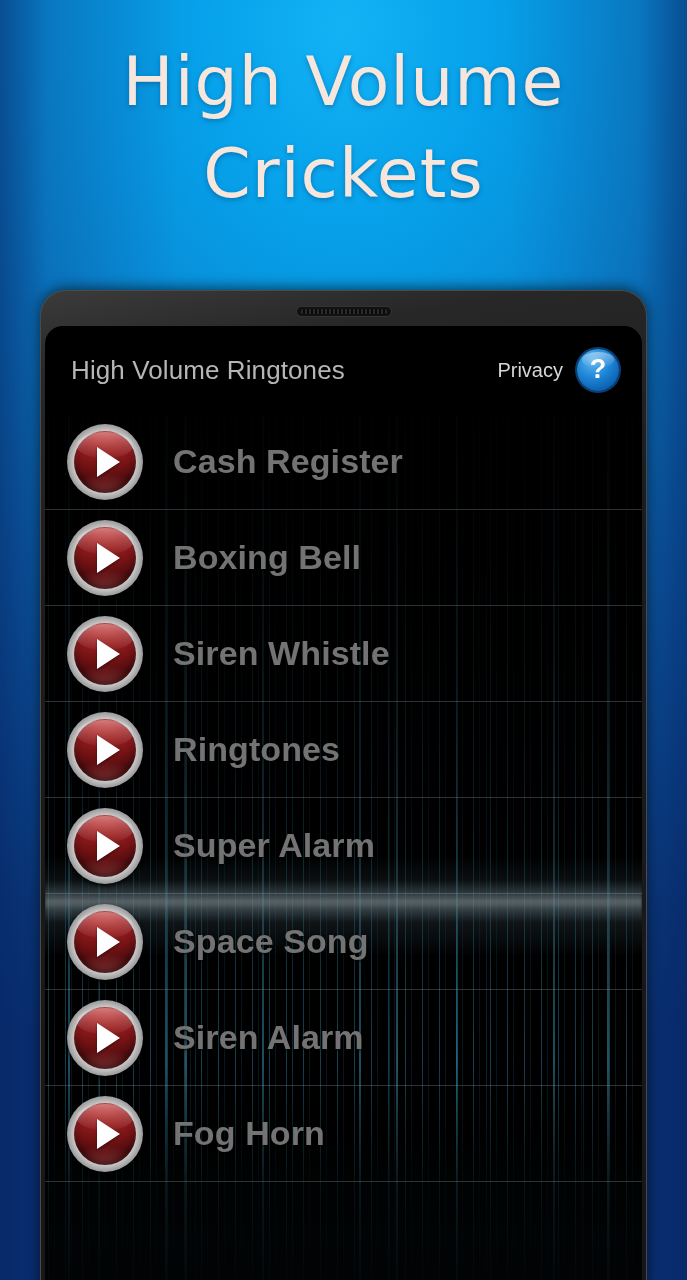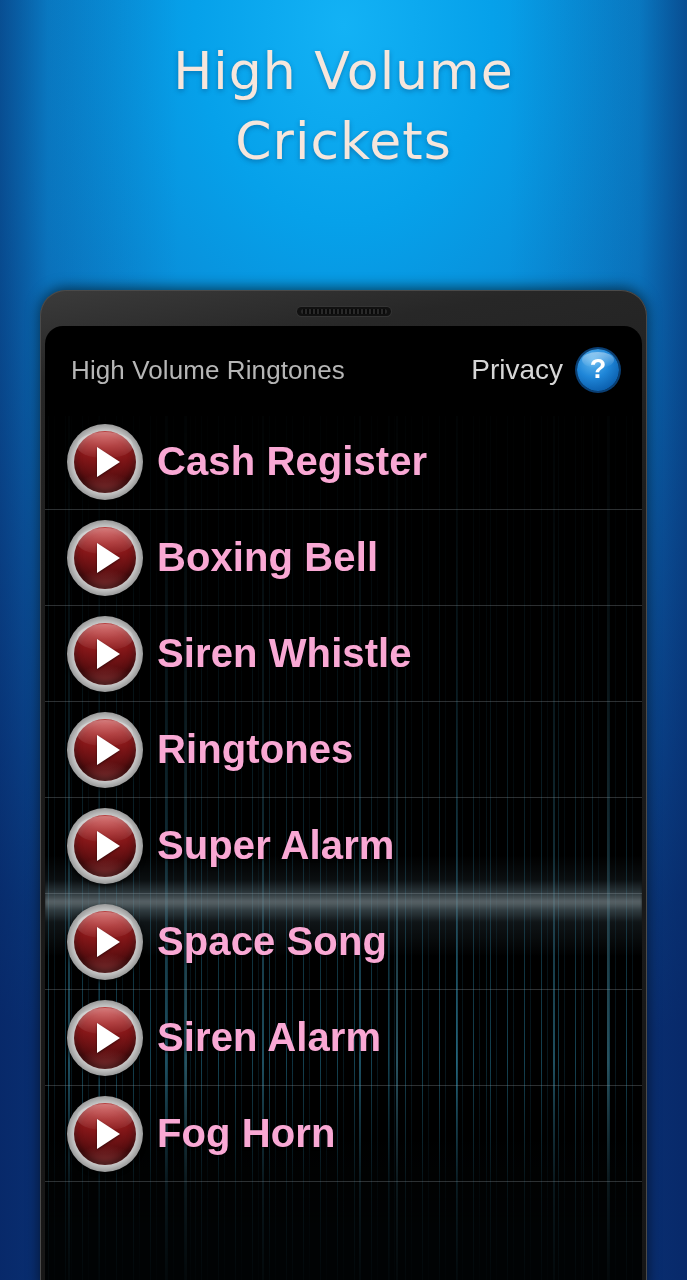--- a/index.html
+++ b/index.html
@@ -30,21 +30,21 @@
   }
 
   
   #promo-title{
     position:absolute;
     top:36px; left:0; right:0;
     text-align:center;
     z-index:3;
     color:#f6e6dc;
     font-family:"DejaVu Sans", sans-serif;
-    font-size:52px;
+    font-size:68px;
     font-weight:400;
     line-height:1.35;
     letter-spacing:1px;
     text-shadow:0 2px 5px rgba(0,40,90,.35);
   }
   #promo-title .ln{ display:block; }
 
   
   #phone{
     position:absolute;
@@ -168,21 +168,21 @@
     font-weight:400;
     letter-spacing:.1px;
     white-space:nowrap;
   }
   #header-right{
     margin-left:auto;
     display:flex; align-items:center; gap:14px;
   }
   #privacy-link{
     color:#d6d6d6;
-    font-size:28px;
+    font-size:20px;
     font-weight:400;
     white-space:nowrap;
     cursor:pointer;
   }
   #help-icon{
     width:42px; height:42px; border-radius:50%;
     background:radial-gradient(circle at 38% 28%, #5fb6ef 0%, #1f86d8 42%, #0b5fae 78%, #084a8c 100%);
     box-shadow:0 0 0 2px #0a3f74, 0 1px 2px rgba(0,0,0,.7);
     display:flex; align-items:center; justify-content:center;
     color:#fff; font-size:27px; font-weight:bold;
@@ -247,23 +247,23 @@
     z-index:3;
     width:0; height:0;
     border-left:23px solid #fff;
     border-top:15px solid transparent;
     border-bottom:15px solid transparent;
     margin-left:7px;
     filter:drop-shadow(0 1px 1px rgba(0,0,0,.5));
   }
 
   .ringtone-label{
-    margin-left:14px;
-    color:#f9a8d4;
-    font-size:40px;
+    margin-left:30px;
+    color:#737373;
+    font-size:34px;
     font-weight:bold;
     letter-spacing:.1px;
     text-shadow:0 1px 3px rgba(0,0,0,.85);
     white-space:nowrap;
   }
 
   .ringtone-row.partial{
     height:48px;
     overflow:hidden;
     border-bottom:none;

